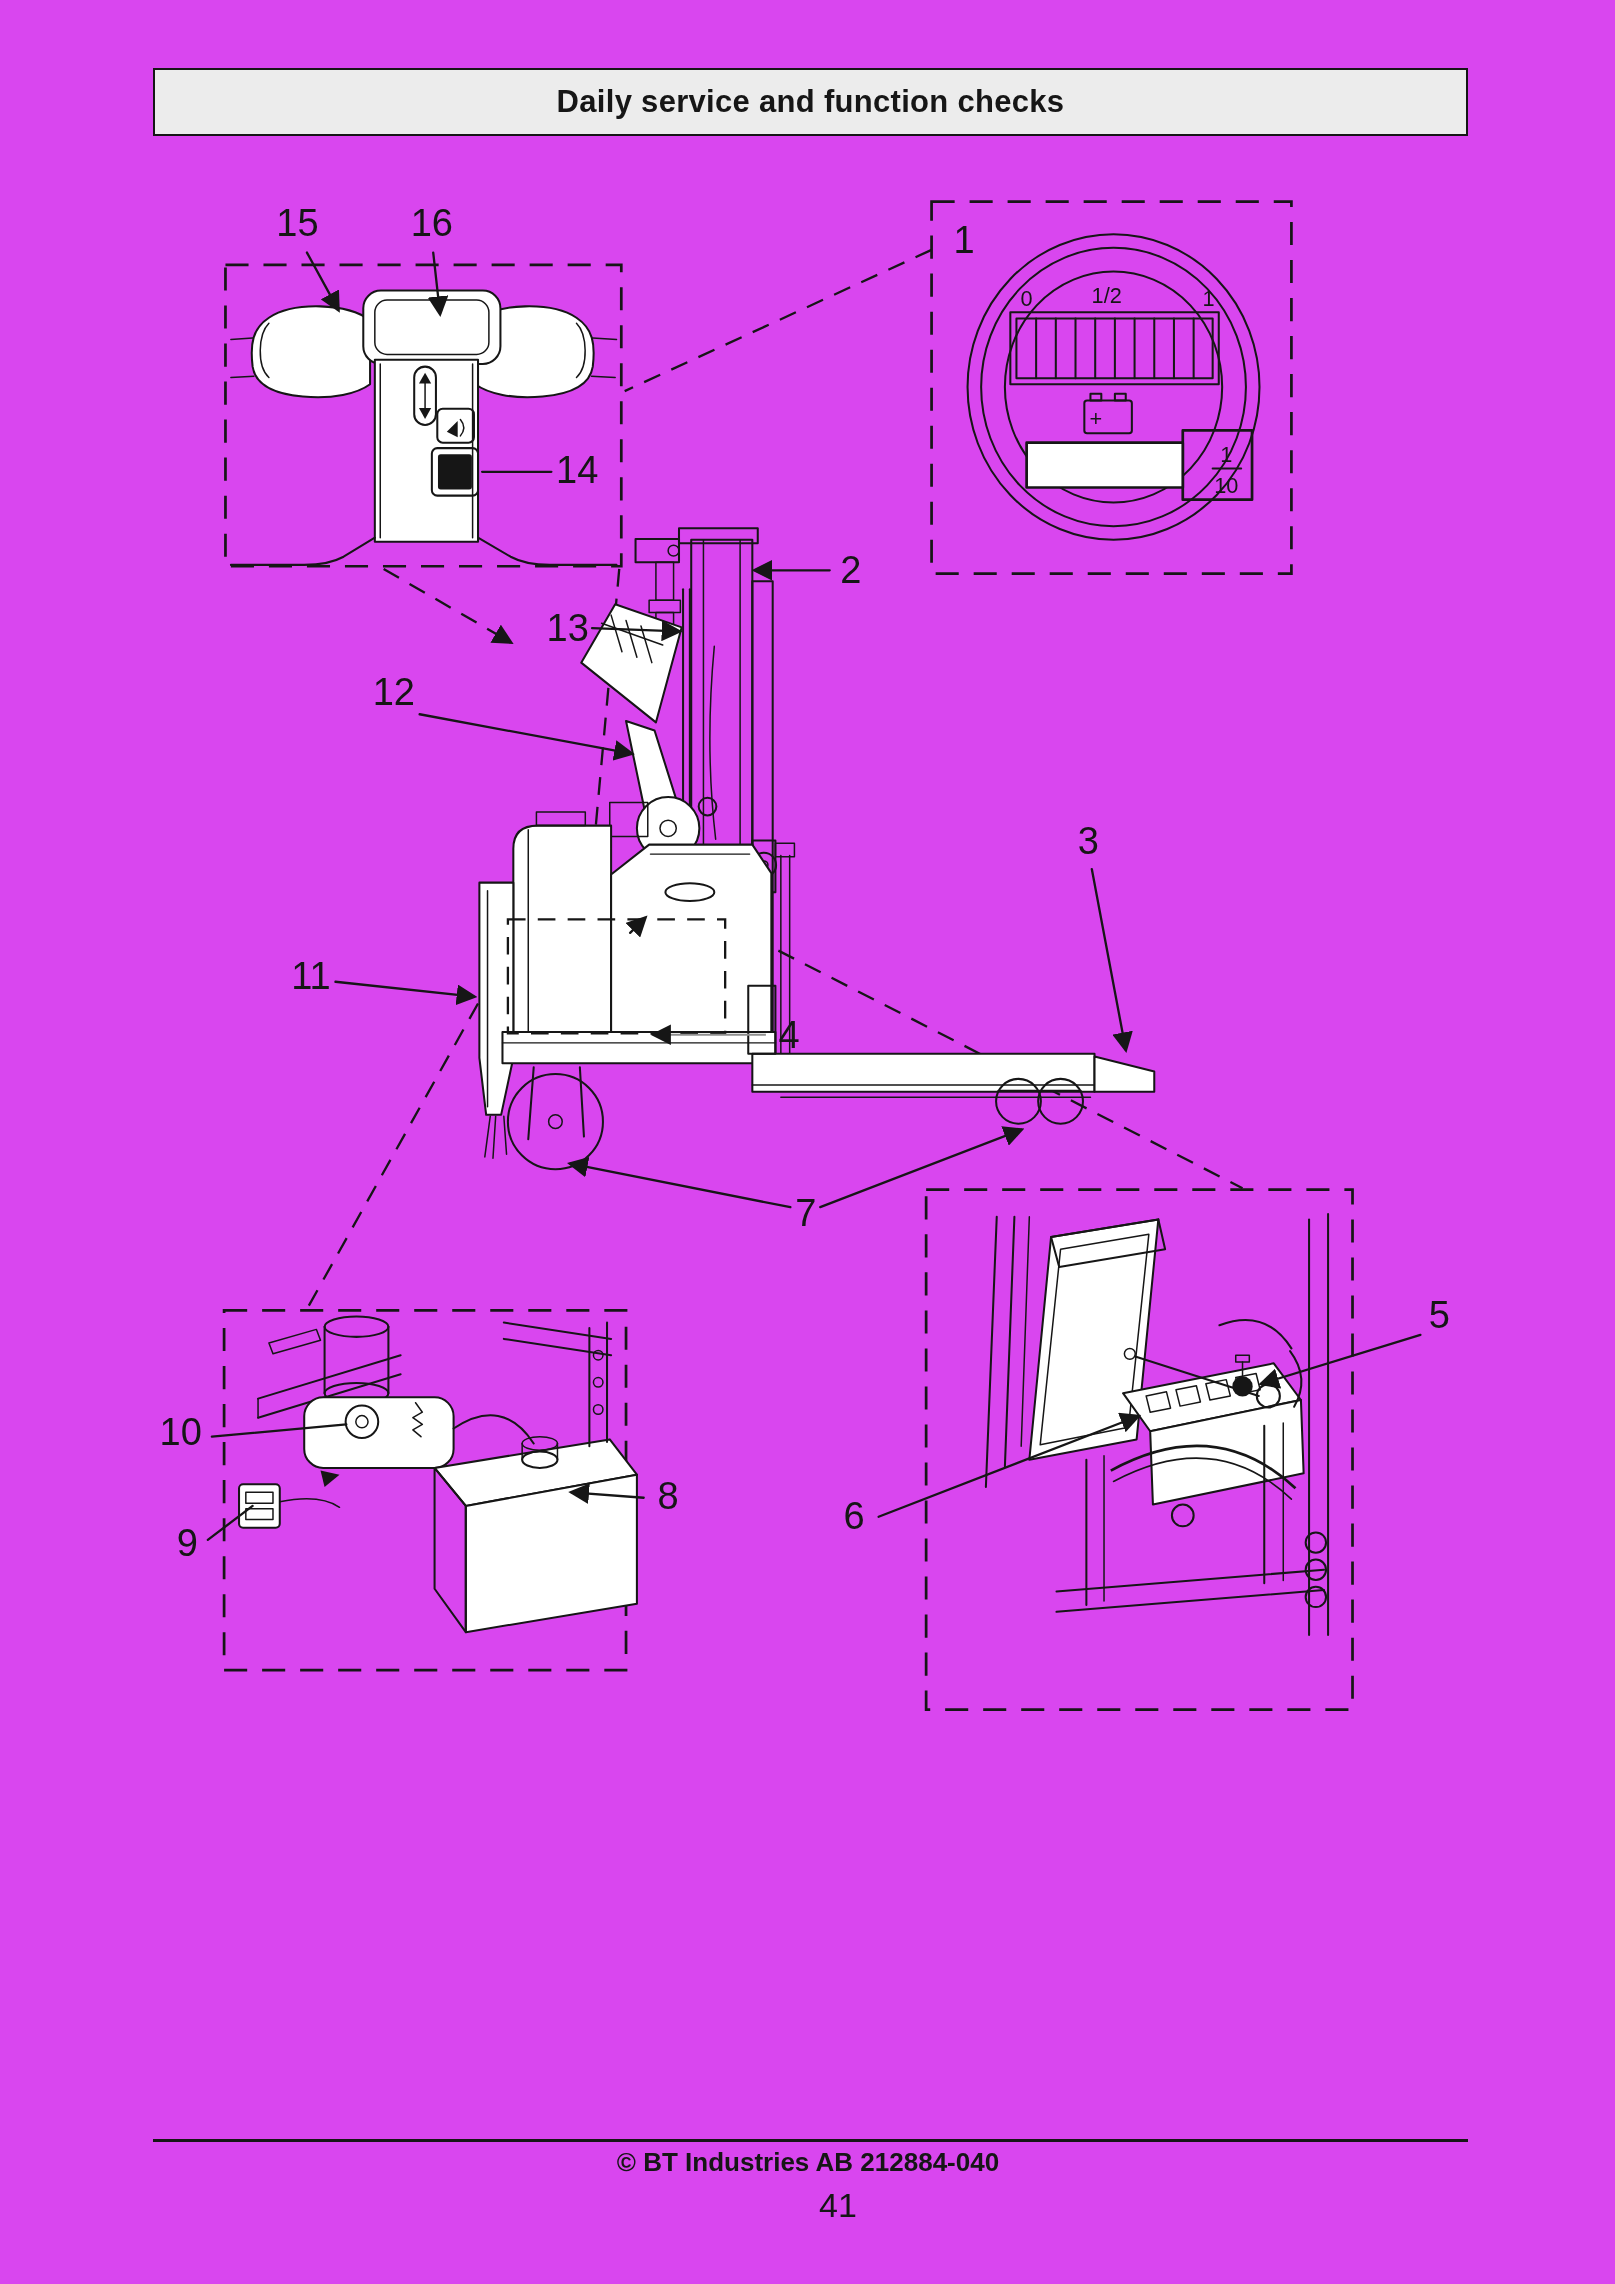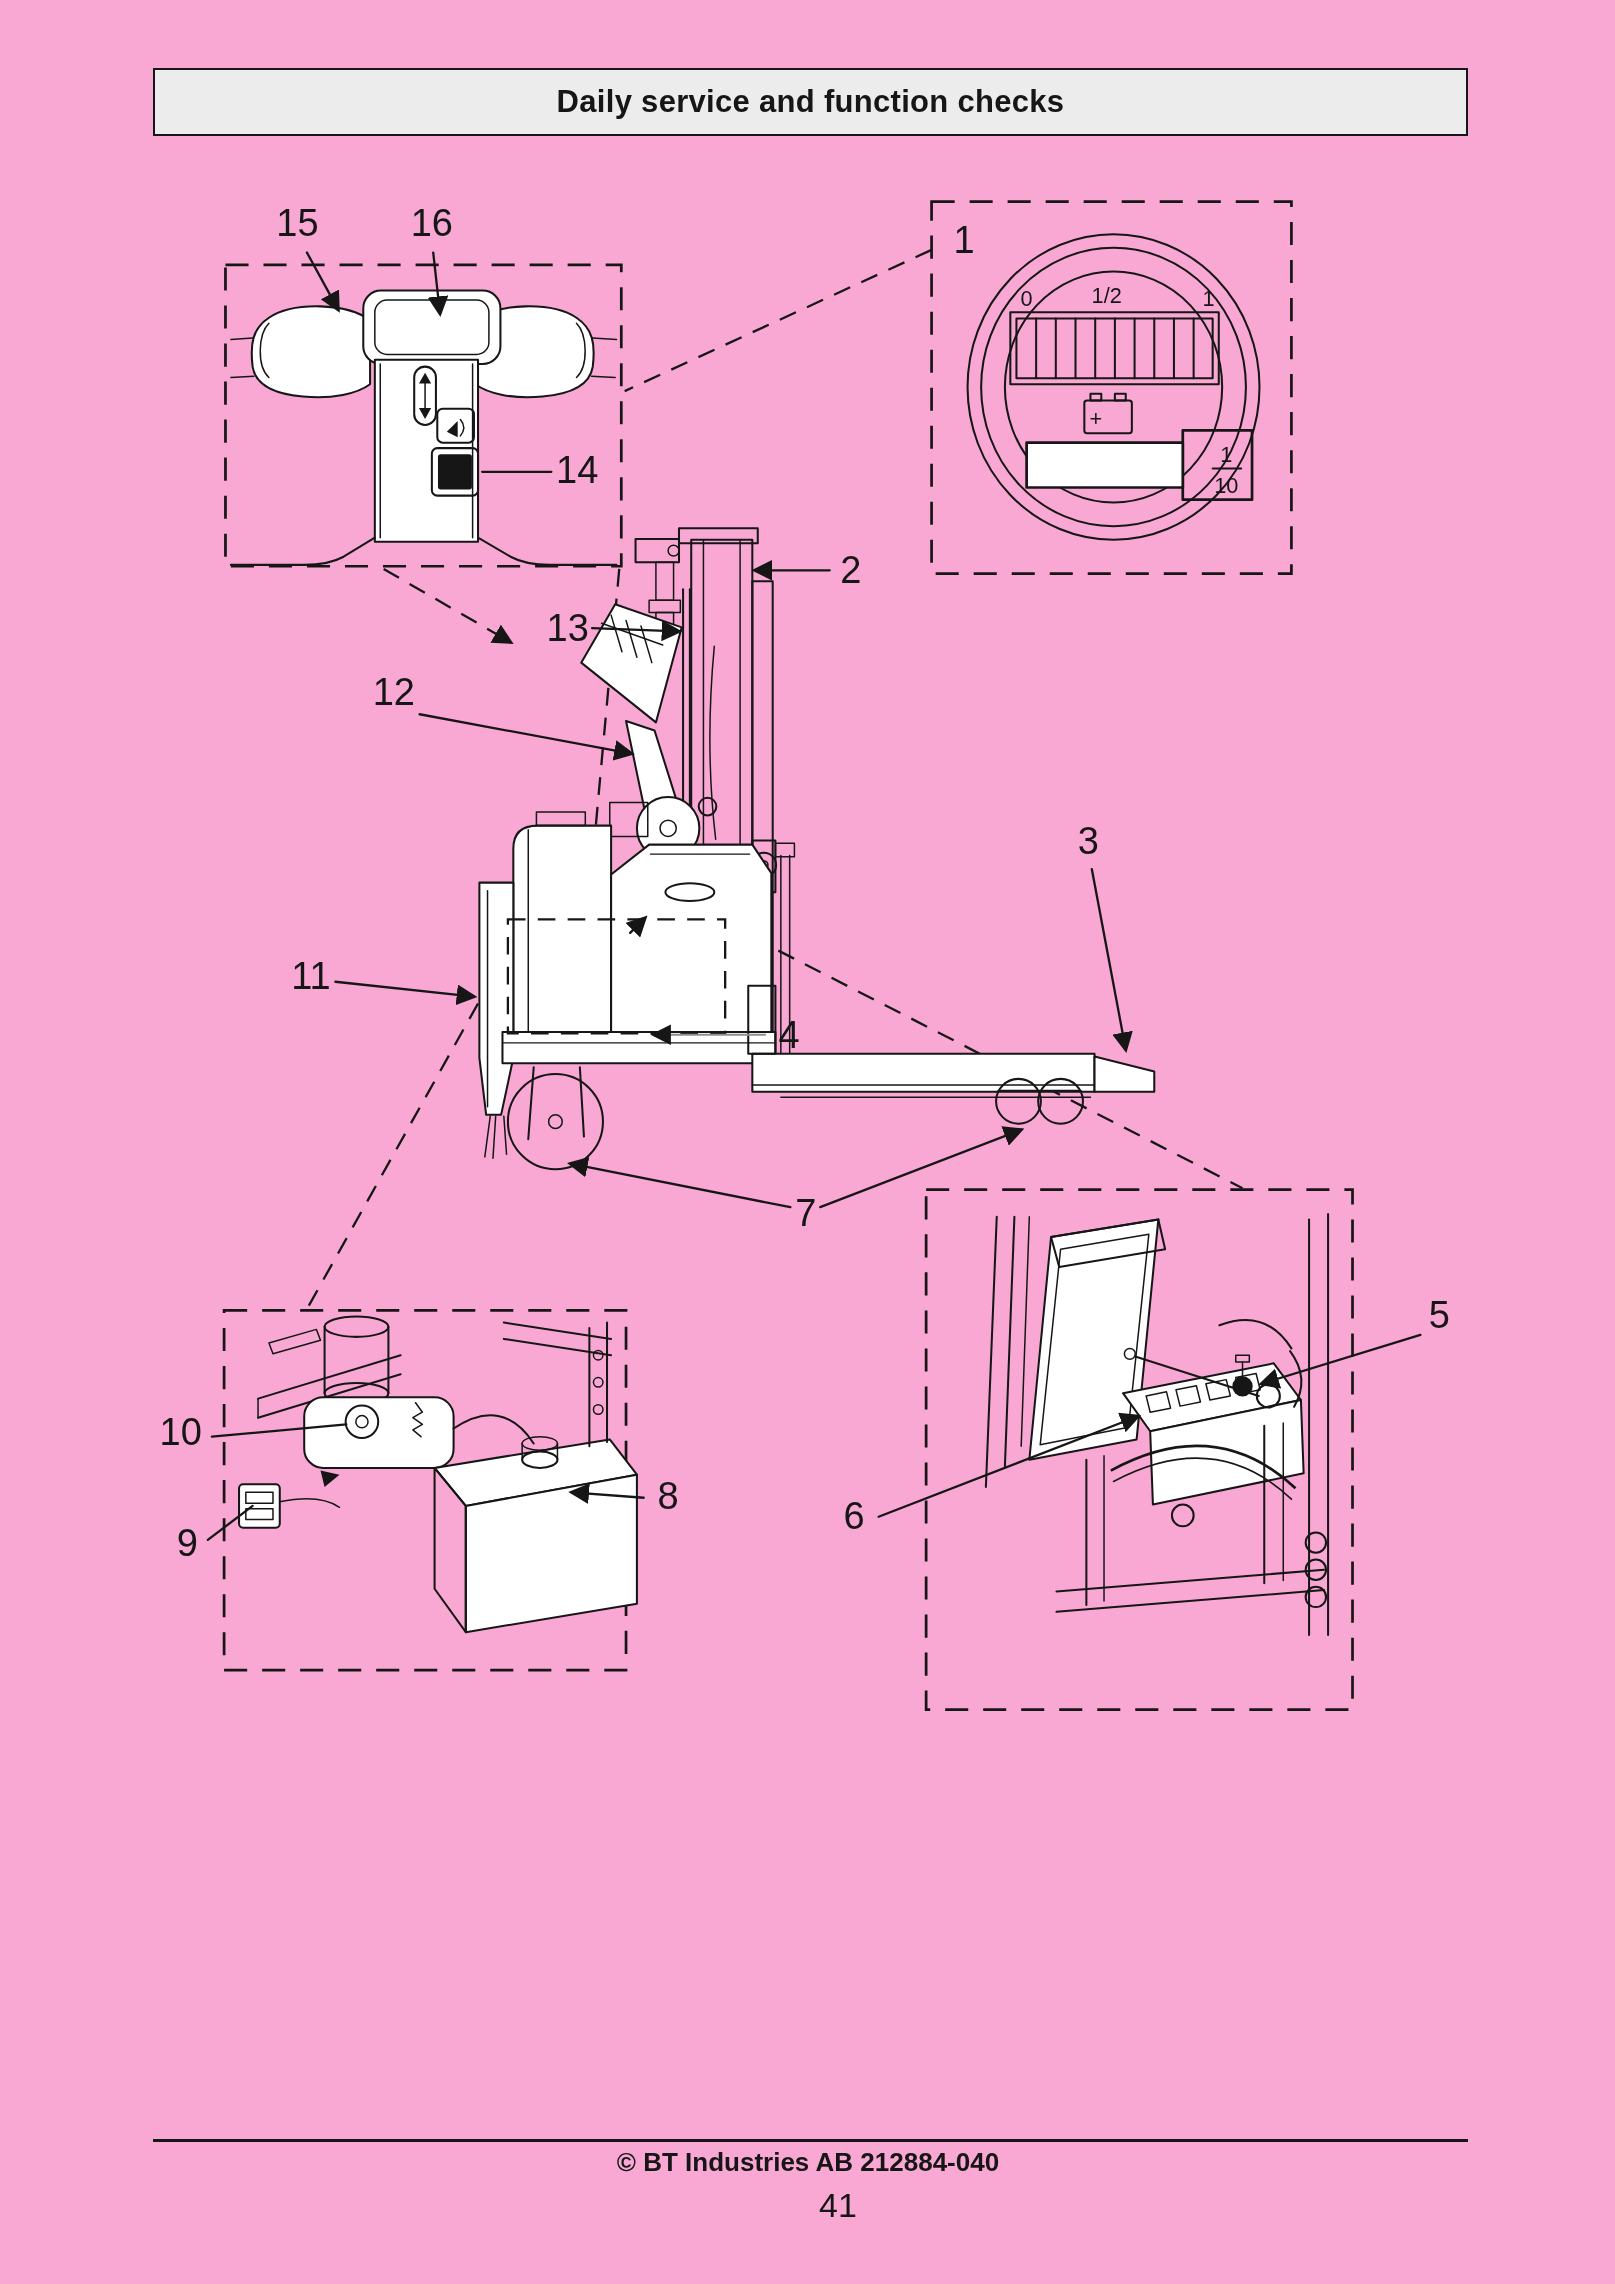--- a/index.html
+++ b/index.html
@@ -1,16 +1,16 @@
 <!DOCTYPE html>
 <html style="font-size:11px"><head>
 <meta charset="utf-8">
 <style>
   html,body{margin:0;padding:0;background:#ffffff;}
-  .page{position:relative;width:1616px;height:2284px;background:#f9a8d4;
+  .page{position:relative;width:1616px;height:2284px;background:#d946ef;
         font-family:"Liberation Sans",sans-serif;color:#161616;overflow:hidden;}
   .header{position:absolute;left:153px;top:68px;width:1315px;height:68px;
           background:#ececec;border:2.7px solid #161616;box-sizing:border-box;
           display:flex;align-items:center;justify-content:center;}
   .header .title{font-size:31px;font-weight:bold;letter-spacing:0.3px;}
   svg.diagram{position:absolute;left:0;top:0;}
   .dashedbox{fill:none;stroke:#161616;stroke-width:4;stroke-dasharray:34 22;}
   .ln{fill:none;stroke:#161616;stroke-width:3;stroke-linejoin:round;stroke-linecap:round;}
   .ln2{fill:none;stroke:#161616;stroke-width:2.2;stroke-linejoin:round;stroke-linecap:round;}
   .ln4{fill:none;stroke:#161616;stroke-width:4;stroke-linejoin:round;}

